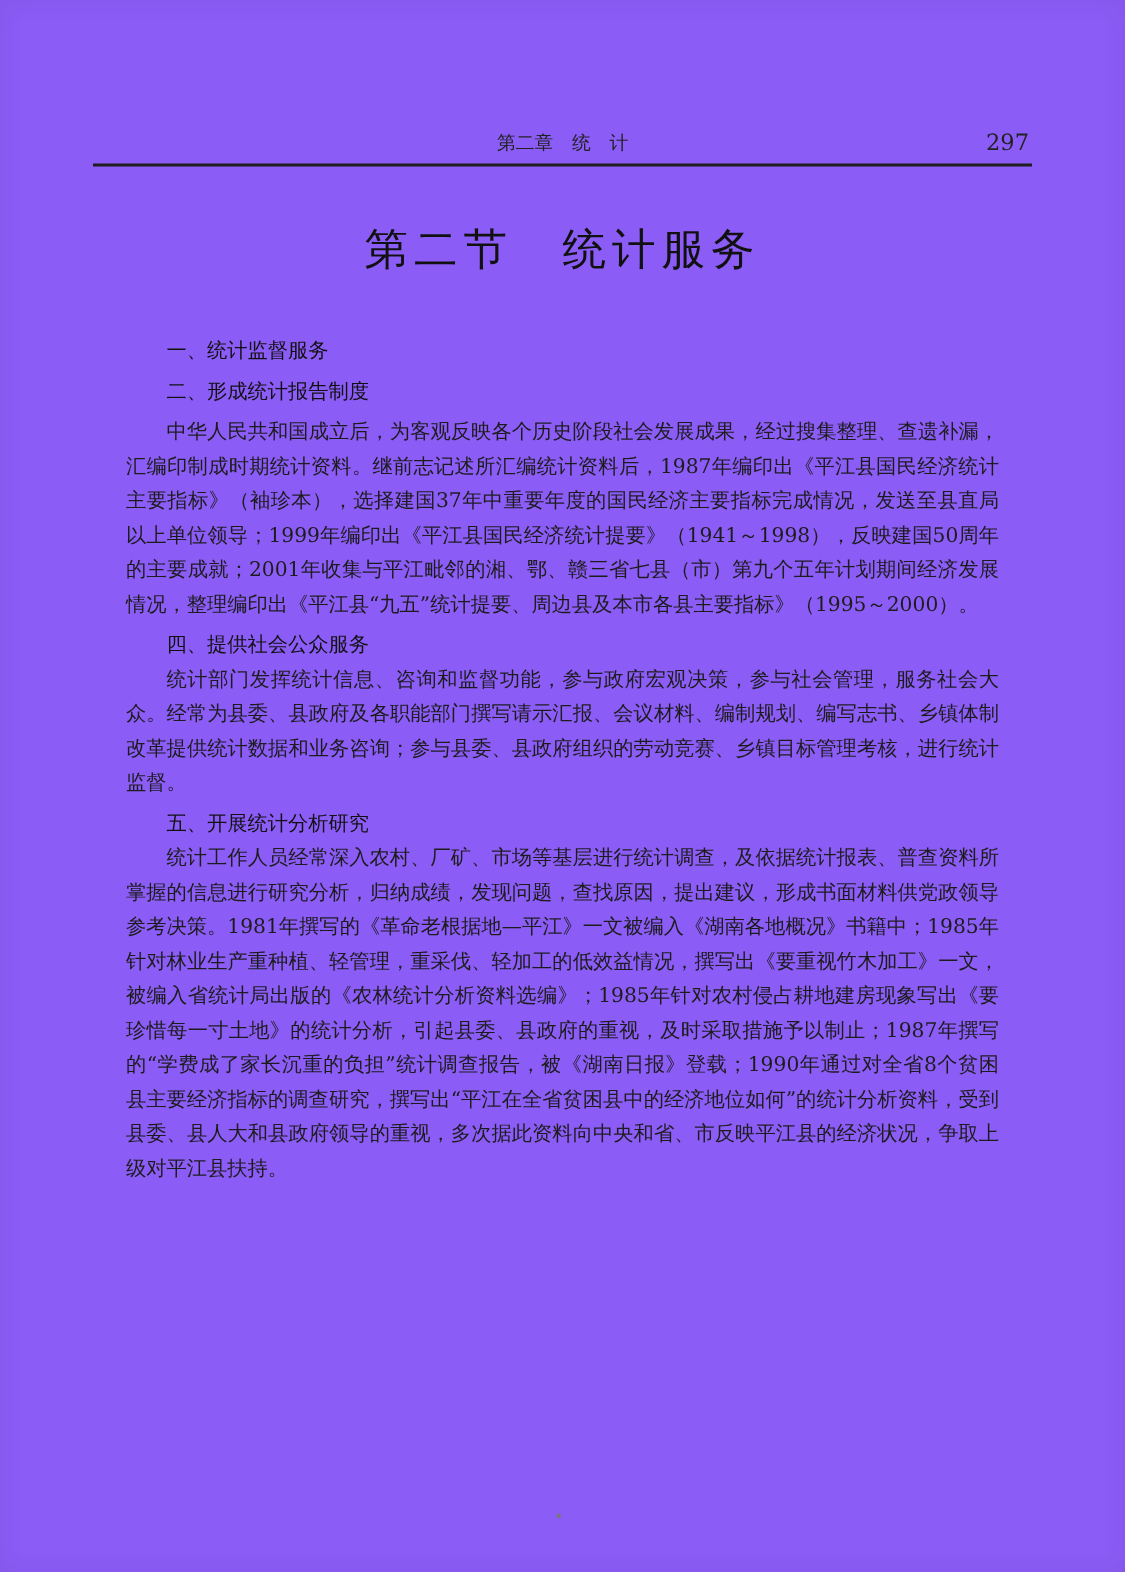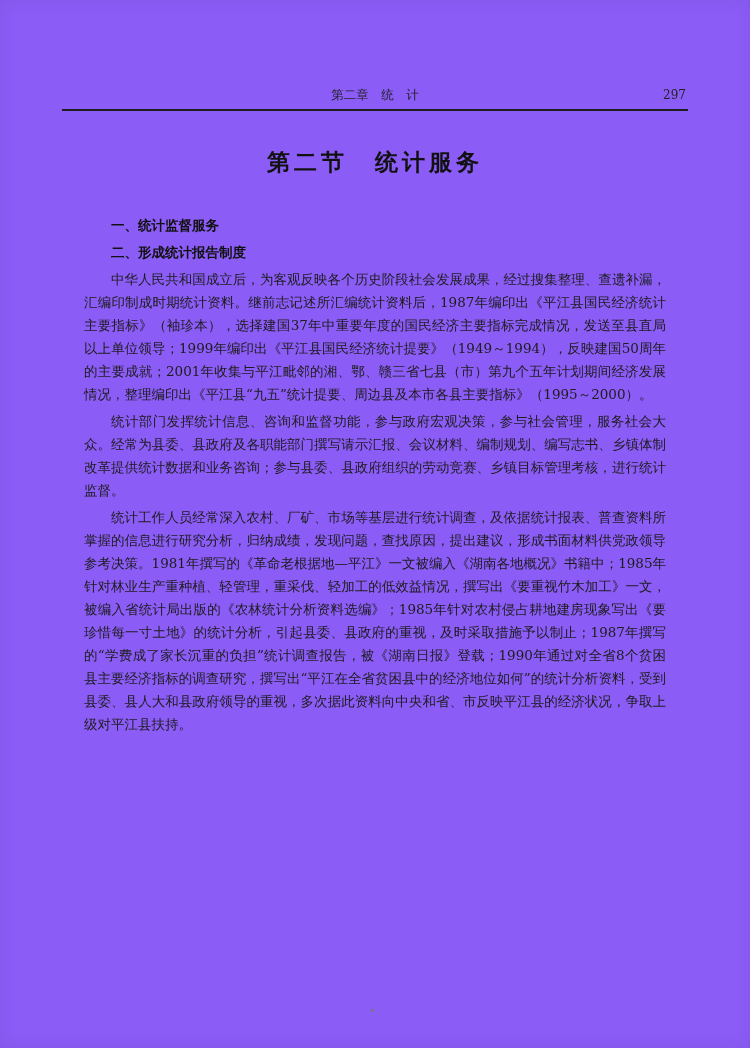--- a/index.html
+++ b/index.html
@@ -27,48 +27,48 @@
   .header .chapter {
     text-align: center;
     font-size: 12.5px;
     line-height: 18px;
     color: #222;
   }
   .header .pagenum {
     position: absolute;
     right: 2px;
     top: 0;
-    font-size: 12px;
+    font-size: 15px;
     line-height: 18px;
     color: #222;
   }
   .rule {
     margin: 5px 62px 0 62px;
     height: 2px;
     background: #1e1e1e;
   }
   .title {
     margin-top: 36px;
     text-align: center;
-    font-size: 23px;
-    font-weight: bold;
+    font-size: 29px;
+    font-weight: normal;
     letter-spacing: 4px;
     color: #111;
   }
   .body {
     margin: 36px 84px 0 84px;
     font-size: 13.5px;
     line-height: 23px;
     text-align: justify;
   }
   .body section { margin-top: 4px; }
   .body section:first-child { margin-top: 0; }
   .body h2 {
     font-size: 13.5px;
-    font-weight: bold;
+    font-weight: normal;
     line-height: 23px;
     text-indent: 2em;
     color: #111;
   }
   .body p {
     text-indent: 2em;
     word-break: break-all;
     color: #1c1c1c;
   }
   .artifact-dot {
@@ -99,28 +99,30 @@
 
     <section>
       <h2>一、统计监督服务</h2>
     </section>
 
     <section>
       <h2>二、形成统计报告制度</h2>
     </section>
 
     <section>
-      <p>中华人民共和国成立后，为客观反映各个历史阶段社会发展成果，经过搜集整理、查遗补漏，汇编印制成时期统计资料。继前志记述所汇编统计资料后，1987年编印出《平江县国民经济统计主要指标》（袖珍本），选择建国37年中重要年度的国民经济主要指标完成情况，发送至县直局以上单位领导；1999年编印出《平江县国民经济统计提要》（1949～1994），反映建国50周年的主要成就；2001年收集与平江毗邻的湘、鄂、赣三省七县（市）第九个五年计划期间经济发展情况，整理编印出《平江县“九五”统计提要、周边县及本市各县主要指标》（1995～2000）。</p>
+      <p>中华人民共和国成立后，为客观反映各个历史阶段社会发展成果，经过搜集整理、查遗补漏，汇编印制成时期统计资料。继前志记述所汇编统计资料后，1987年编印出《平江县国民经济统计主要指标》（袖珍本），选择建国37年中重要年度的国民经济主要指标完成情况，发送至县直局以上单位领导；1999年编印出《平江县国民经济统计提要》（1941～1998），反映建国50周年的主要成就；2001年收集与平江毗邻的湘、鄂、赣三省七县（市）第九个五年计划期间经济发展情况，整理编印出《平江县“九五”统计提要、周边县及本市各县主要指标》（1995～2000）。</p>
     </section>
 
     <section>
+      <h2>四、提供社会公众服务</h2>
       <p>统计部门发挥统计信息、咨询和监督功能，参与政府宏观决策，参与社会管理，服务社会大众。经常为县委、县政府及各职能部门撰写请示汇报、会议材料、编制规划、编写志书、乡镇体制改革提供统计数据和业务咨询；参与县委、县政府组织的劳动竞赛、乡镇目标管理考核，进行统计监督。</p>
     </section>
 
     <section>
+      <h2>五、开展统计分析研究</h2>
       <p>统计工作人员经常深入农村、厂矿、市场等基层进行统计调查，及依据统计报表、普查资料所掌握的信息进行研究分析，归纳成绩，发现问题，查找原因，提出建议，形成书面材料供党政领导参考决策。1981年撰写的《革命老根据地—平江》一文被编入《湖南各地概况》书籍中；1985年针对林业生产重种植、轻管理，重采伐、轻加工的低效益情况，撰写出《要重视竹木加工》一文，被编入省统计局出版的《农林统计分析资料选编》；1985年针对农村侵占耕地建房现象写出《要珍惜每一寸土地》的统计分析，引起县委、县政府的重视，及时采取措施予以制止；1987年撰写的“学费成了家长沉重的负担”统计调查报告，被《湖南日报》登载；1990年通过对全省8个贫困县主要经济指标的调查研究，撰写出“平江在全省贫困县中的经济地位如何”的统计分析资料，受到县委、县人大和县政府领导的重视，多次据此资料向中央和省、市反映平江县的经济状况，争取上级对平江县扶持。</p>
     </section>
 
   </div>
 
   <div class="artifact-dot"></div>
 
 </div>
 
 </body></html>

